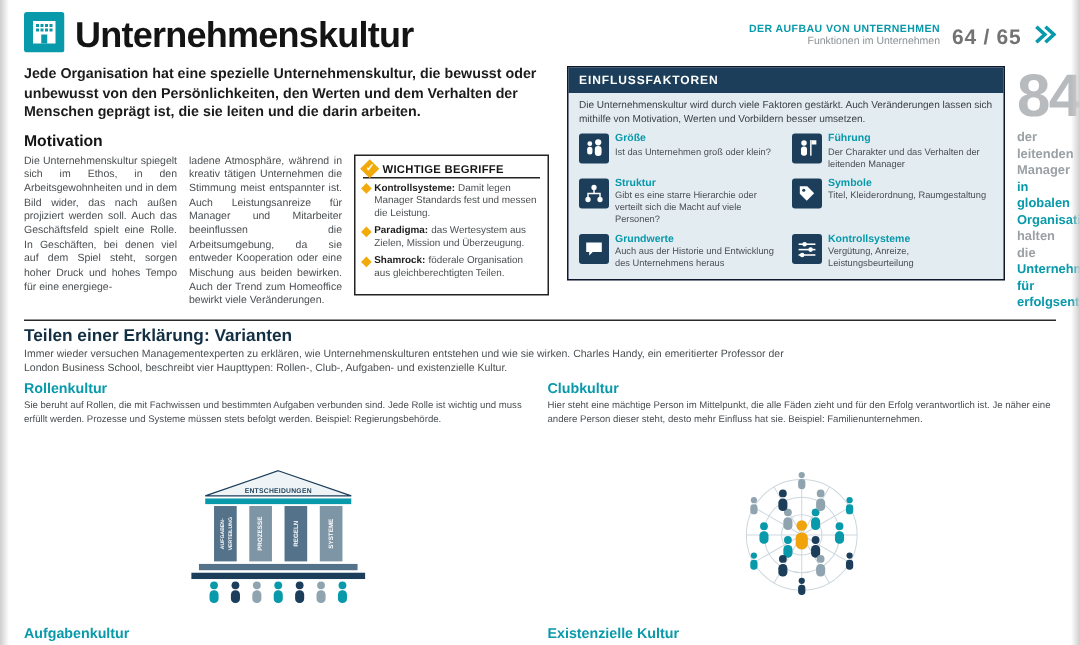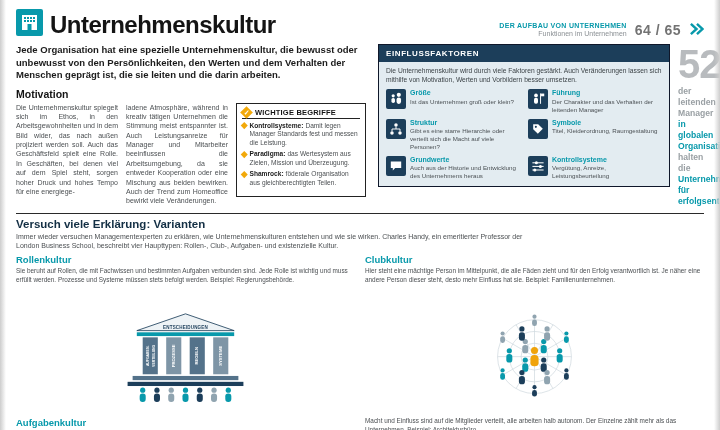--- a/index.html
+++ b/index.html
@@ -3,21 +3,21 @@
 <meta charset="utf-8">
 <style>
   *{margin:0;padding:0;box-sizing:border-box}
   html,body{width:720px;height:430px;overflow:hidden;background:#fff}
   body{font-family:"Liberation Sans",sans-serif;color:#222;position:relative;padding:8px 16px 6px}
   .edge-l,.edge-r{position:absolute;top:0;bottom:0;width:6px;z-index:5;pointer-events:none}
   .edge-l{left:0;background:linear-gradient(to right,#cdcdcd,rgba(255,255,255,0))}
   .edge-r{right:0;background:linear-gradient(to left,#cdcdcd,rgba(255,255,255,0))}
 
   
-  .header{display:flex;align-items:flex-end;justify-content:space-between;height:32px}
+  .header{display:flex;align-items:center;justify-content:space-between;height:32px}
   .h-left{display:flex;align-items:center;gap:7px}
   h1{font-size:24px;font-weight:800;letter-spacing:-.5px;color:#141414;line-height:1}
   .h-right{display:flex;align-items:flex-start;gap:8px;padding-top:2px}
   .h-meta{text-align:right}
   .sec{color:#0899ab;font-size:7px;font-weight:bold;letter-spacing:.3px}
   .subsec{color:#8b9094;font-size:7px;margin-top:1px}
   .pgnum{font-size:14px;color:#737373;font-weight:bold;letter-spacing:.5px;line-height:1;margin-top:1px}
 
   
   .top{display:flex;gap:10px;margin-top:4px}
@@ -248,28 +248,28 @@
             </span>
             <span class="fbody">
                 <b class="fterm">Kontrollsysteme</b>
                 <span class="fdesc">Vergütung, Anreize, Leistungsbeurteilung</span>
               </span>
           </div>
         </div>
       </div>
     </div>
     <div class="stat">
-      <div class="stat-num"><span class="v">52</span><span class="p">%</span></div>
+      <div class="stat-num"><span class="v">84</span><span class="p">%</span></div>
       <p class="stat-txt"><span class="sg">der leitenden Manager </span><span class="st">in globalen Organisationen </span><span class="sg">halten die </span><span class="st">Unternehmenskultur für erfolgsentscheidend.</span></p>
     </div>
   </div>
 </div>
 
 <section class="var">
-  <h2 class="var-h">Versuch viele Erklärung: Varianten</h2>
+  <h2 class="var-h">Teilen einer Erklärung: Varianten</h2>
   <p class="var-intro">Immer wieder versuchen Managementexperten zu erklären, wie Unternehmenskulturen entstehen und wie sie wirken. Charles Handy, ein emeritierter Professor der London Business School, beschreibt vier Haupttypen: Rollen-, Club-, Aufgaben- und existenzielle Kultur.</p>
   <div class="vcols">
 
     <div>
       <h3 class="vtitle">Rollenkultur</h3>
       <p class="vtext">Sie beruht auf Rollen, die mit Fachwissen und bestimmten Aufgaben verbunden sind. Jede Rolle ist wichtig und muss erfüllt werden. Prozesse und Systeme müssen stets befolgt werden. Beispiel: Regierungsbehörde.</p>
       <div class="vdiag">
         <svg viewBox="0 0 150 112">
           <polygon points="75,1 133,21 17,21" fill="#eef3f6" stroke="#1c3e5a" stroke-width="1"></polygon>
           <text x="75" y="18.5" text-anchor="middle" font-size="5.4" font-weight="bold" fill="#1c3e5a" letter-spacing=".2">ENTSCHEIDUNGEN</text>
@@ -358,20 +358,21 @@
             <use href="#person" transform="translate(71 98) scale(.85)" fill="#90a4b0"></use>
           </g>
           <text x="38" y="57" text-anchor="middle" font-size="5.2" font-weight="bold" fill="#1c3e5a" letter-spacing=".4">AUFGABE</text>
           <text x="110" y="16" text-anchor="middle" font-size="5.2" font-weight="bold" fill="#1c3e5a" letter-spacing=".4">AUFGABE</text>
           <text x="73" y="66" text-anchor="middle" font-size="5.2" font-weight="bold" fill="#1c3e5a" letter-spacing=".4">AUFGABE</text>
         </svg>
       </div>
     </div>
 
     <div>
+      <h3 class="vtitle">Existenzielle Kultur</h3>
       <p class="vtext">Macht und Einfluss sind auf die Mitglieder verteilt, alle arbeiten halb autonom. Der Einzelne zählt mehr als das Unternehmen. Beispiel: Architekturbüro.</p>
       <div class="vdiag">
         <svg viewBox="0 0 150 112">
           <circle cx="82" cy="58" r="36" fill="none" stroke="#dde5ea" stroke-width="1"></circle>
           <g>
             <use href="#person" transform="translate(118 58) scale(.9)" fill="#0899ab"></use>
             <use href="#person" transform="translate(111 79) scale(.9)" fill="#1c3e5a"></use>
             <use href="#person" transform="translate(93 92) scale(.9)" fill="#90a4b0"></use>
             <use href="#person" transform="translate(71 92) scale(.9)" fill="#0899ab"></use>
             <use href="#person" transform="translate(53 79) scale(.9)" fill="#1c3e5a"></use>

